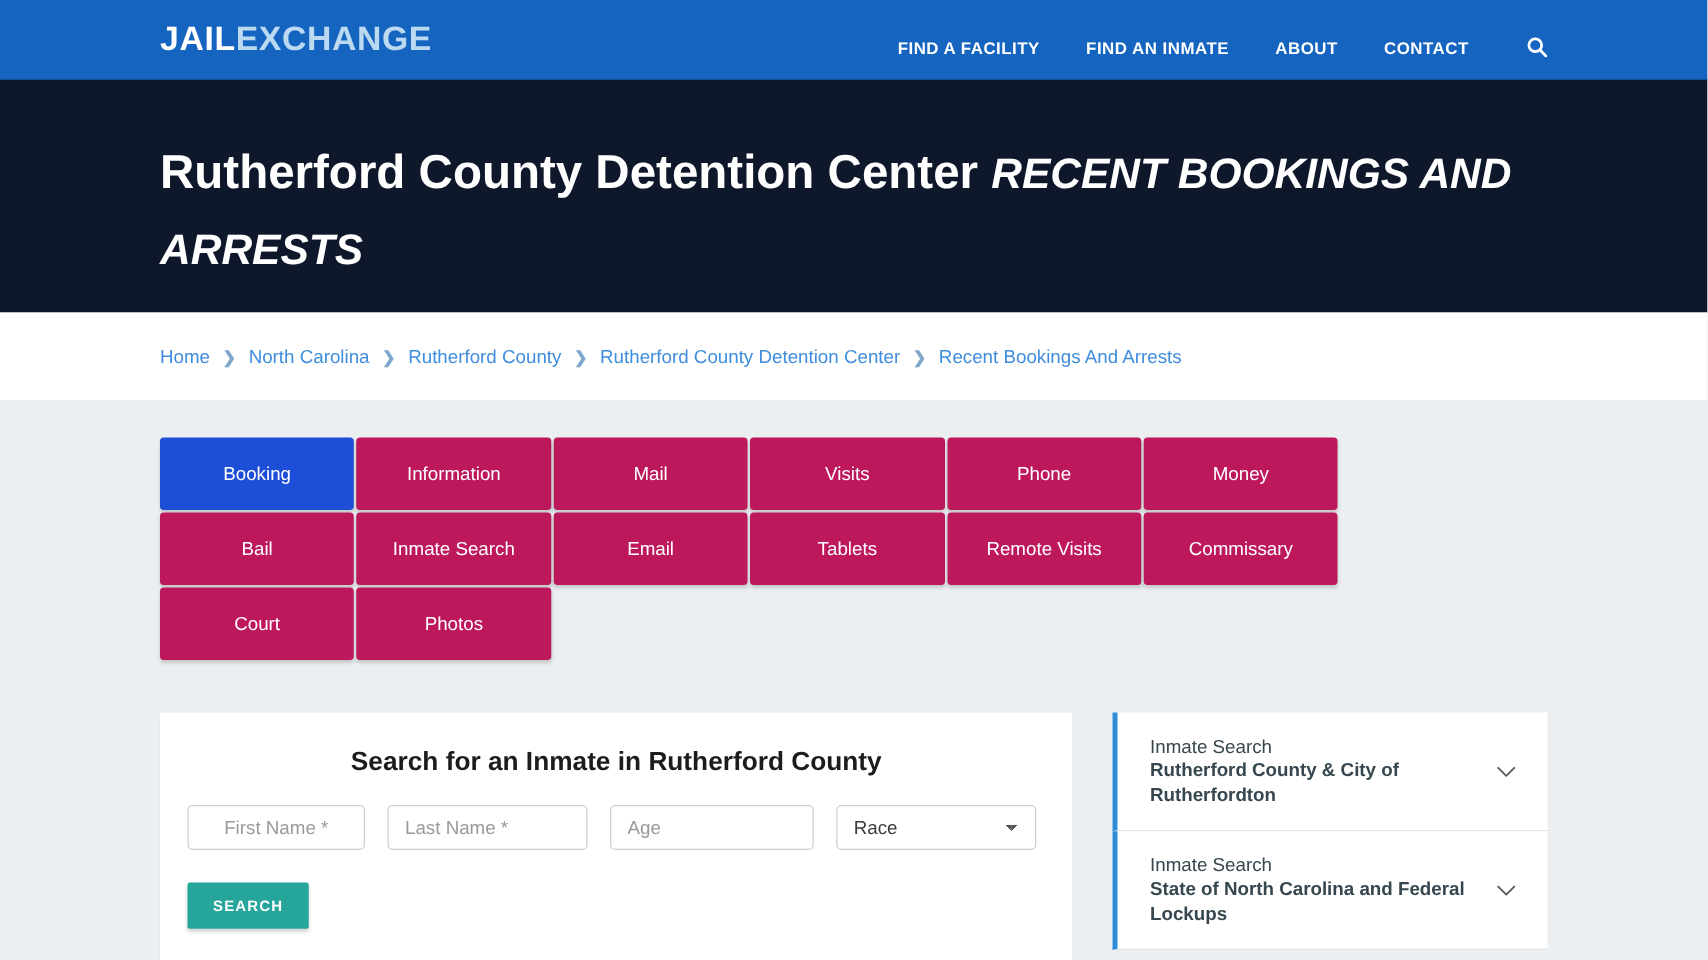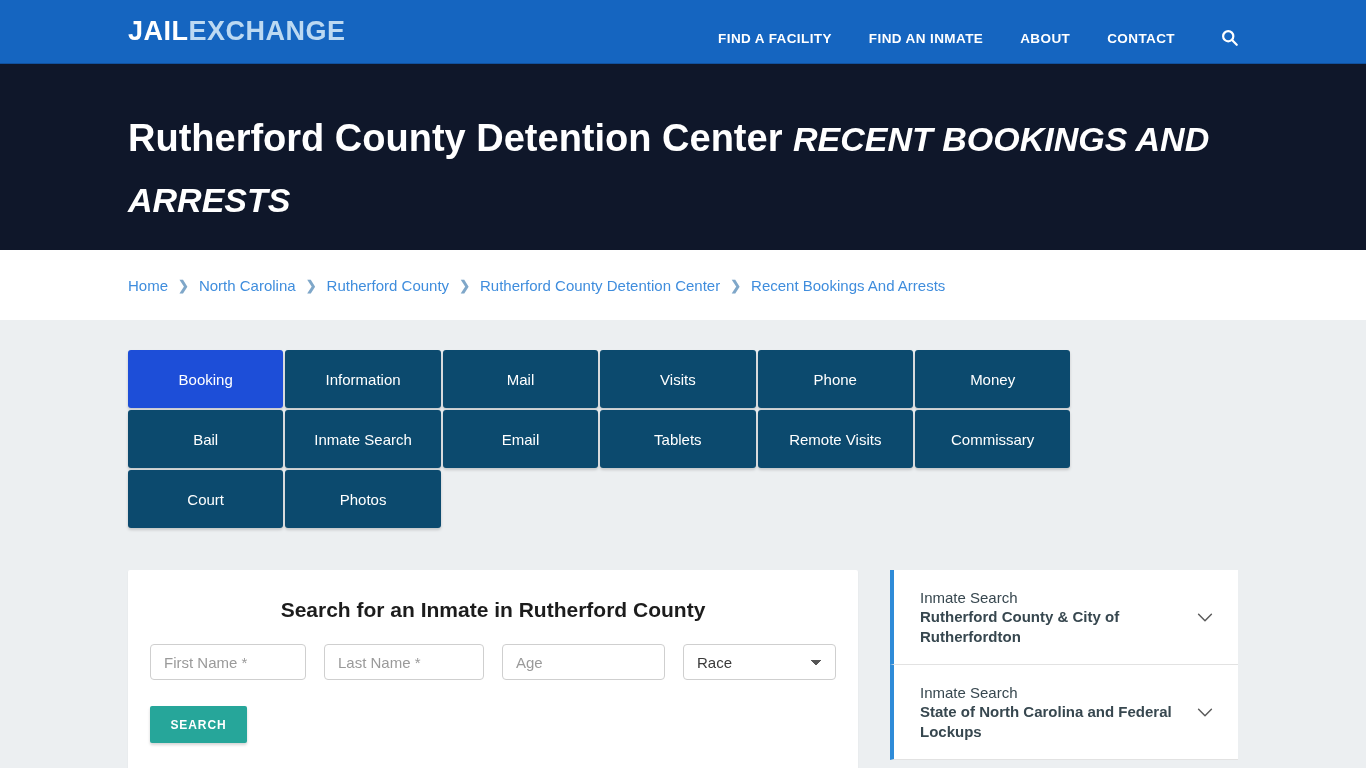--- a/index.html
+++ b/index.html
@@ -108,21 +108,21 @@
   }
   .tab-grid {
     display: flex;
     flex-wrap: wrap;
     gap: 2px;
     width: 1098px;
   }
   .tab-btn {
     width: 155.4px;
     height: 58px;
-    background: #0c4a6e;
+    background: #be185d;
     color: #ffffff;
     font-size: 15px;
     border: 0;
     border-radius: 3px;
     display: flex;
     align-items: center;
     justify-content: center;
     cursor: pointer;
     box-shadow: 0 2px 3px rgba(0,0,0,0.17);
     font-family: "Liberation Sans", sans-serif;
@@ -168,21 +168,21 @@
     border: 1px solid #cfcfcf;
     border-radius: 4px;
     padding: 0 13px;
     font-size: 15px;
     color: #3a3a3a;
     background: #ffffff;
     font-family: "Liberation Sans", sans-serif;
     outline: none;
   }
   .field::placeholder { color: #9a9a9a; }
-  .field-first { width: 156px; }
+  .field-first { width: 142px; text-align: center; }
   .field-last  { width: 160px; }
   .field-age   { width: 163px; }
   .field-race  {
     width: 160px;
     appearance: none;
     -webkit-appearance: none;
     background-image:
       linear-gradient(45deg, transparent 50%, #555 50%),
       linear-gradient(135deg, #555 50%, transparent 50%);
     background-position:

